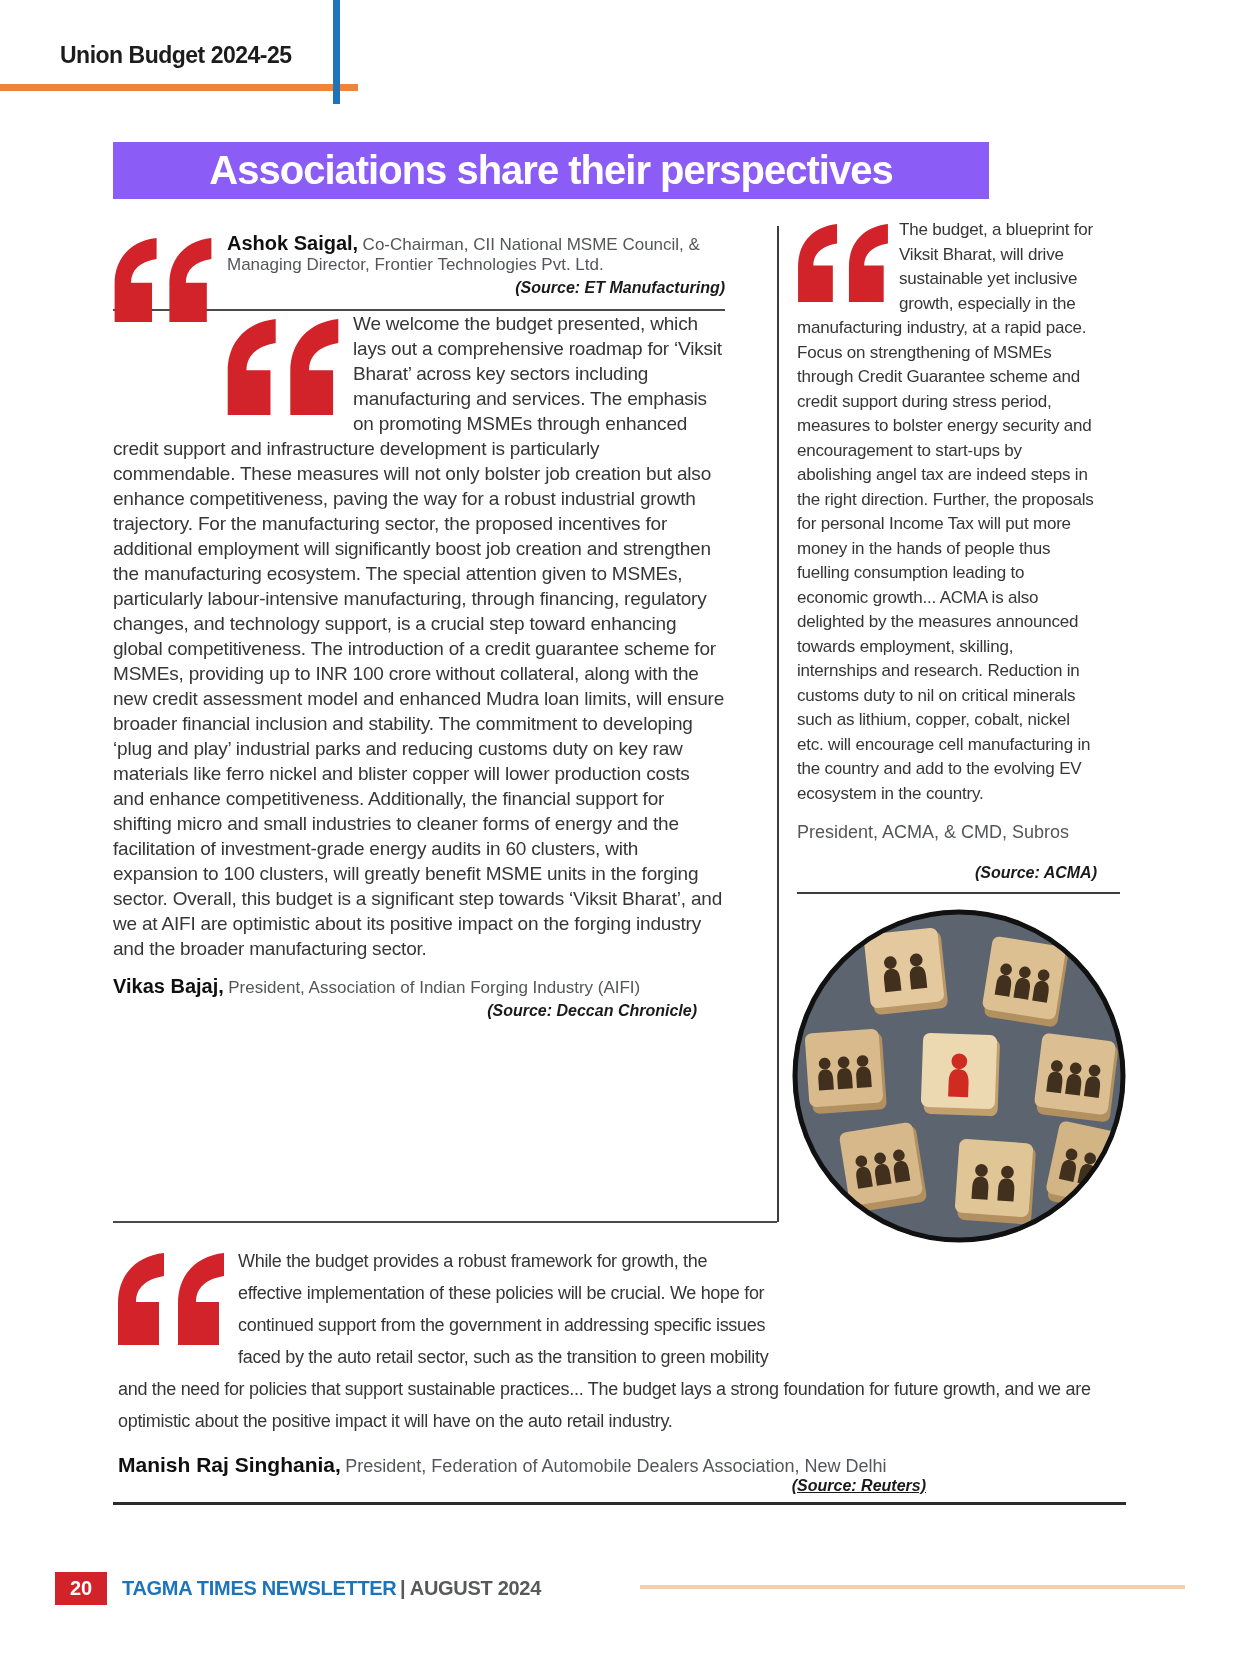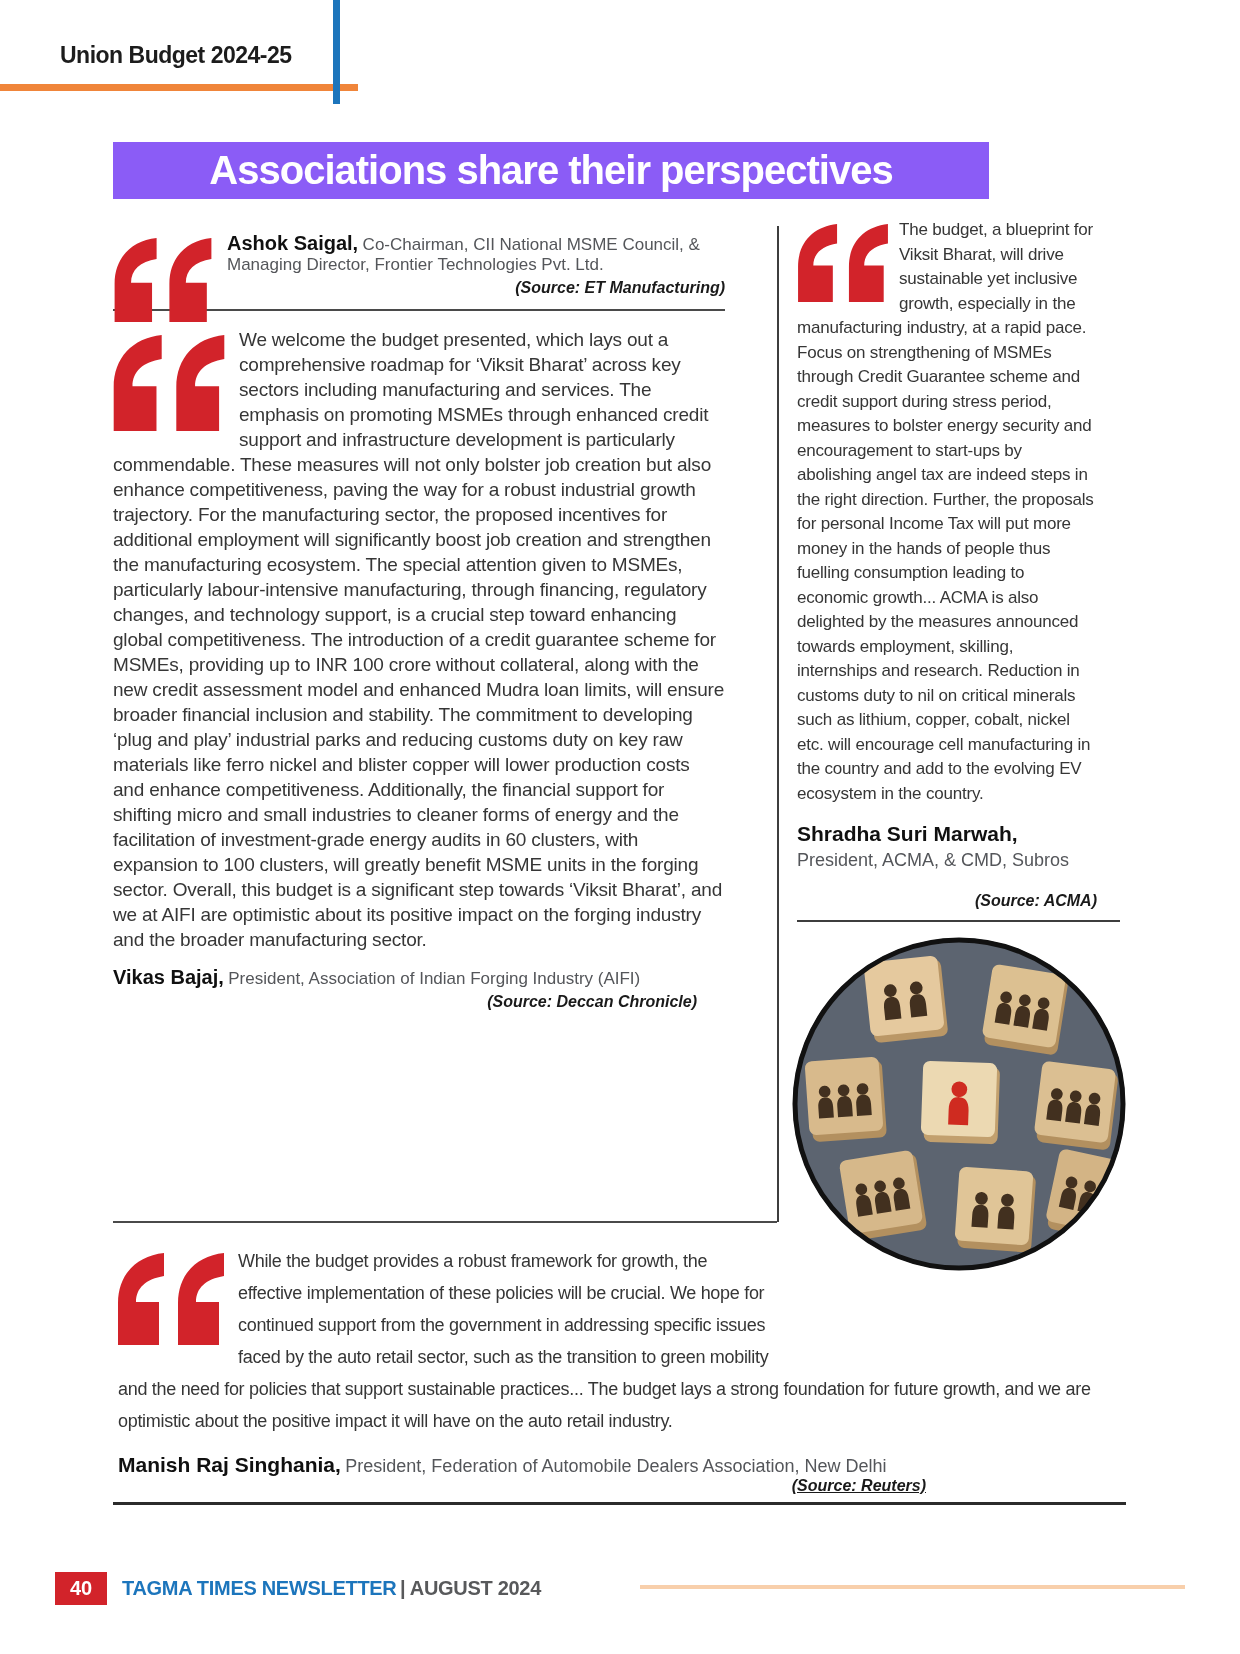--- a/index.html
+++ b/index.html
@@ -25,21 +25,21 @@
   .attrib .role{color:#54565a;}
   .source{margin:4px 0 0 0;font-style:italic;font-weight:bold;font-size:16px;color:#1a1a1a;text-align:right;}
   .hrule{height:2px;background:#4a4a4a;border:none;margin:12px 0 0 0;}
 
   
   .col-left{position:absolute;left:113px;top:218px;width:612px;}
   .q1 .qicon{margin:6px 14px 4px 0;}
   .q1 .qtext{font-size:19px;line-height:26px;}
   .q1 .attrib .author{font-size:20px;}
   .q1 .attrib .role{font-size:17px;margin-top:12px;}
-  .q2{margin-top:16px;}
+  .q2{}
   .q2 .qicon{margin:8px 14px 4px 0;}
   .q2 .qtext{font-size:19px;line-height:25px;}
   .q2 .attrib{white-space:nowrap;}
   .q2 .attrib .author{font-size:20px;}
   .q2 .attrib .role{font-size:17px;}
   .q2 .source{padding-right:28px;}
 
   
   .vrule{position:absolute;left:777px;top:226px;width:2px;height:996px;background:#3d3d3d;}
   .mid-hrule{position:absolute;left:113px;top:1221px;width:664px;height:2px;background:#4a4a4a;}
@@ -132,21 +132,20 @@
 
     <section class="quote q3">
       <span class="qicon">
         <svg width="92" height="78" viewBox="0 0 106 92" aria-hidden="true">
           <path class="qred" d="M46 0 C18 3 0 22 0 50 L0 92 L41 92 L41 49 L18 49 C18 35 28 26 46 23 Z"></path>
           <path class="qred" transform="translate(60 0)" d="M46 0 C18 3 0 22 0 50 L0 92 L41 92 L41 49 L18 49 C18 35 28 26 46 23 Z"></path>
         </svg>
       </span>
       <p class="qtext">The budget, a blueprint for Viksit Bharat, will drive sustainable yet inclusive growth, especially in the manufacturing industry, at a rapid pace. Focus on strengthening of MSMEs through Credit Guarantee scheme and credit support during stress period, measures to bolster energy security and encouragement to start-ups by abolishing angel tax are indeed steps in the right direction. Further, the proposals for personal Income Tax will put more money in the hands of people thus fuelling consumption leading to economic growth... ACMA is also delighted by the measures announced towards employment, skilling, internships and research. Reduction in customs duty to nil on critical minerals such as lithium, copper, cobalt, nickel etc. will encourage cell manufacturing in the country and add to the evolving EV ecosystem in the country.</p>
       <p class="attrib">
-        <span class="author">Shradha Suri Marwah,</span>
         <span class="role">President, ACMA, &amp; CMD, Subros</span>
       </p>
       <p class="source">(Source: ACMA)</p>
       <div class="acma-rule"></div>
     </section>
 
     <div class="oval-image">
       <svg width="340" height="340" viewBox="0 0 340 340" aria-hidden="true">
         <defs>
           <clipPath id="ovalClip">
@@ -246,19 +245,19 @@
     <p class="attrib">
       <span class="author">Manish Raj Singhania,</span>
       <span class="role">President, Federation of Automobile Dealers Association, New Delhi</span>
     </p>
     <p class="source">(Source: Reuters)</p>
   </div>
 
   <div class="bottom-rule"></div>
 
   <div class="footer">
-    <span class="pagenum">40</span>
+    <span class="pagenum">20</span>
     <span class="fnews">TAGMA TIMES NEWSLETTER</span>
     <span class="fissue">| AUGUST 2024</span>
     <span class="forange"></span>
   </div>
 
 </div>
 
 </body></html>

